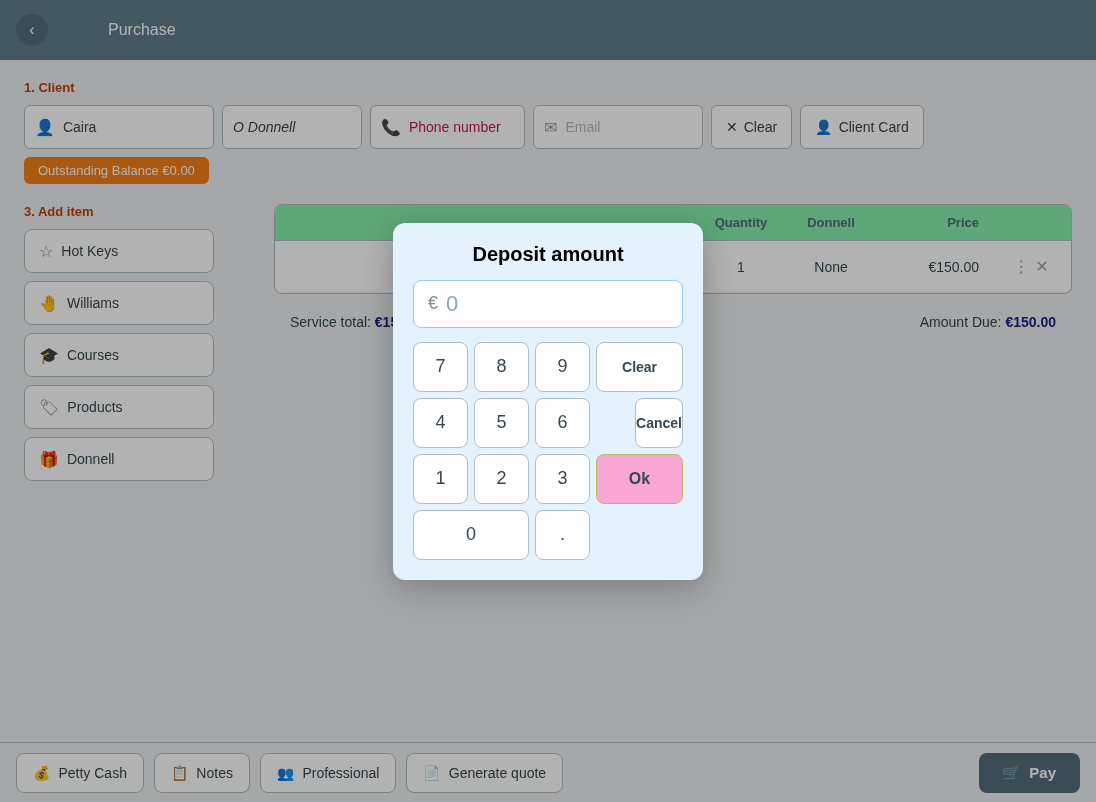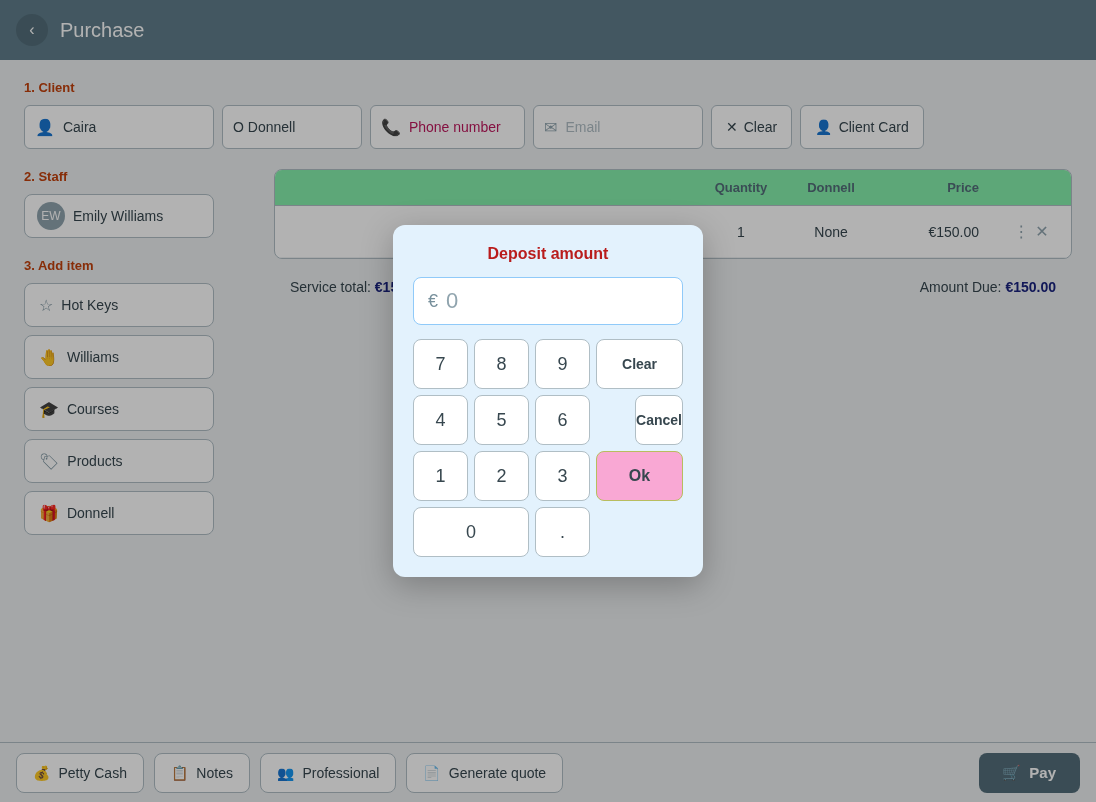--- a/index.html
+++ b/index.html
@@ -27,22 +27,23 @@
       width: 32px; height: 32px;
       background: #546e7a;
       border-radius: 50%;
       display: flex; align-items: center; justify-content: center;
       cursor: pointer;
       color: white;
       font-size: 16px;
     }
     .header-title {
       color: white;
-      font-size: 20px;
+      font-size: 16px;
       font-weight: 500;
+      margin-left: 48px;
     }
 
     
     .main-content {
       position: absolute;
       top: 60px; left: 0; right: 0; bottom: 60px;
       background: #eceff1;
       padding: 20px 24px;
       overflow-y: auto;
     }
@@ -73,21 +74,21 @@
       height: 44px;
       color: #37474f;
       font-size: 14px;
     }
     .client-input .icon {
       margin-right: 8px;
       color: #90a4ae;
       font-size: 16px;
     }
     .client-input-name { width: 190px; }
-    .client-input-lastname { width: 140px; }
+    .client-input-lastname { width: 140px; font-style: italic; }
     .client-input-phone { width: 155px; }
     .client-input-email { width: 170px; }
     .clear-btn {
       display: flex;
       align-items: center;
       gap: 6px;
       background: white;
       border: 1px solid #b0bec5;
       border-radius: 6px;
       padding: 0 14px;
@@ -288,23 +289,23 @@
     
     .deposit-modal {
       background: #e3f2fd;
       border-radius: 12px;
       padding: 20px;
       width: 310px;
       box-shadow: 0 8px 32px rgba(0,0,0,0.25);
     }
     .modal-title {
       text-align: center;
-      font-size: 16px;
+      font-size: 20px;
       font-weight: 600;
-      color: #b91c1c;
+      color: #000000;
       margin-bottom: 14px;
     }
     .amount-display {
       background: white;
       border: 1px solid #90caf9;
       border-radius: 8px;
       padding: 10px 14px;
       display: flex;
       align-items: center;
       gap: 8px;
@@ -382,33 +383,29 @@
       </div>
       <button class="clear-btn">
         <span>✕</span>
         <span>Clear</span>
       </button>
       <button class="client-card-btn">
         <span>👤</span>
         <span>Client Card</span>
       </button>
     </div>
+    <div class="outstanding-badge">
+      <span>Outstanding Balance €0.00</span>
+    </div>
   </div>
 
   <div class="two-col">
 
     <div class="left-col">
 
-      <div class="staff-section">
-        <div class="section-label">2. Staff</div>
-        <button class="staff-btn">
-          <div class="staff-avatar">EW</div>
-          <span>Emily Williams</span>
-        </button>
-      </div>
 
       <div class="add-item-section">
         <div class="section-label">3. Add item</div>
         <button class="add-item-btn">
           <span class="btn-icon">☆</span>
           <span>Hot Keys</span>
         </button>
         <button class="add-item-btn">
           <span class="btn-icon">🤚</span>
           <span>Williams</span>

